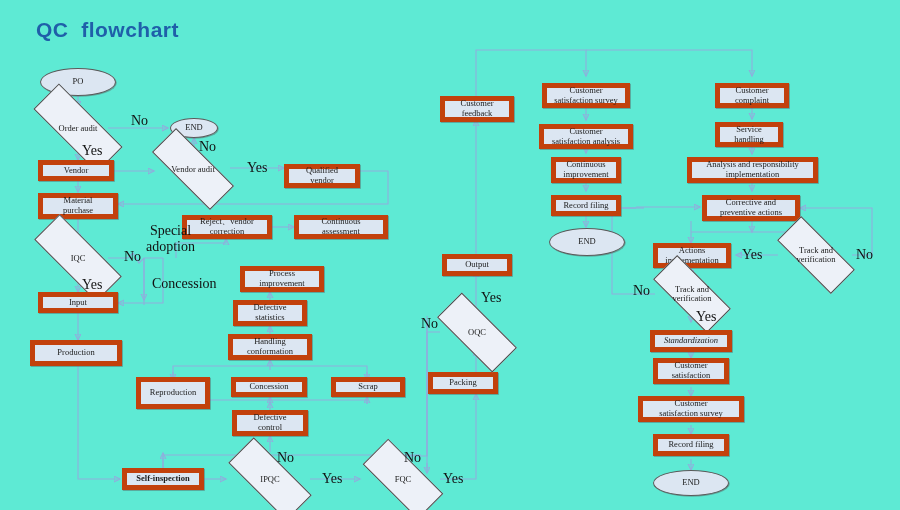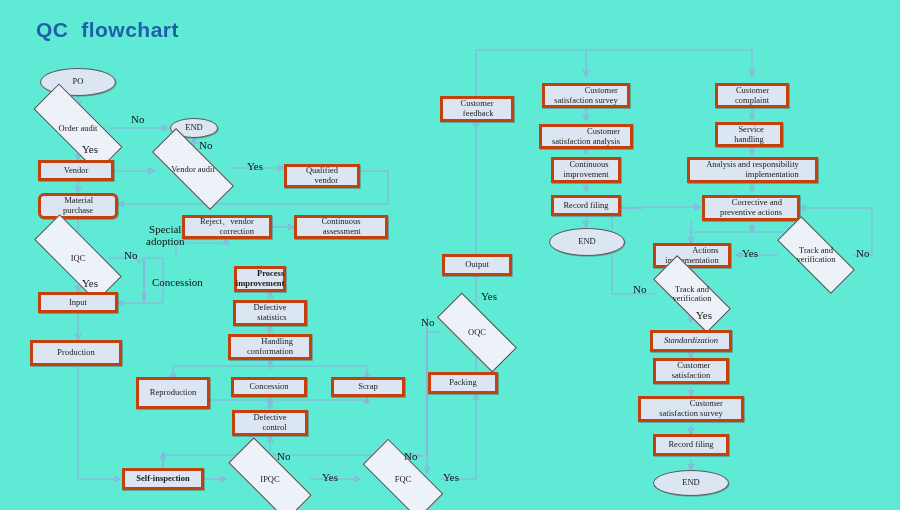--- a/index.html
+++ b/index.html
@@ -17,29 +17,29 @@
     font-size:21px;
     color:#1F5FA9;
     letter-spacing:0.5px;
     white-space:pre;
   }
   
   .node{
     position:absolute;
     box-sizing:border-box;
     display:flex;align-items:center;justify-content:center;
-    text-align:right;
+    text-align:center;
     color:#1a1a1a;
     font-size:8.5px;
     line-height:1.12;
     padding:1px 2px;
   }
   .rect{
     background:#DCE6F2;
-    border:3px solid #c2410c;
+    border:5px solid #c2410c;
     box-shadow:0.8px 0.8px 0 rgba(90,90,90,0.55);
   }
   .oval{
     background:#DCE6F2;
     border:1px solid #5A5A5A;
     border-radius:50%/50%;
     box-shadow:0.8px 0.8px 0 rgba(90,90,90,0.45);
   }
   .diamond-wrap{position:absolute;}
   .diamond-wrap .dia{
@@ -51,21 +51,21 @@
   }
   .diamond-wrap .dlabel{
     position:absolute;left:0;top:0;width:100%;height:100%;
     display:flex;align-items:center;justify-content:center;
     text-align:center;font-size:8.5px;line-height:1.05;color:#1a1a1a;
     z-index:2;
   }
   
   .elabel{
     position:absolute;
-    font-size:11px;
+    font-size:14px;
     color:#111;
     white-space:nowrap;
   }
   svg.wires{position:absolute;left:0;top:0;width:900px;height:510px;overflow:visible;}
   svg.wires line, svg.wires path, svg.wires polyline{
     stroke:#8FAEDC;fill:none;
   }
 </style>
 </head>
 <body>
@@ -186,39 +186,39 @@
   <div class="node rect" style="left:38px;top:160px;width:76px;height:21px;">Vendor</div>
 
   <div class="diamond-wrap" style="left:152px;top:152px;width:82px;height:34px;">
     <div class="dia"></div>
     <div class="dlabel">Vendor audit</div>
   </div>
 
   <div class="node rect" style="left:284px;top:164px;width:76px;height:24px;white-space:pre-line;">Qualified
 vendor</div>
 
-  <div class="node rect" style="left:38px;top:193px;width:80px;height:26px;white-space:pre-line;border-radius:6px;">Material
+  <div class="node rect" style="left:38px;top:193px;width:80px;height:26px;white-space:pre-line;">Material
 purchase</div>
 
   <div class="node rect" style="left:182px;top:215px;width:90px;height:24px;white-space:pre-line;">Reject、vendor
 correction</div>
 
   <div class="node rect" style="left:294px;top:215px;width:94px;height:24px;white-space:pre-line;">Continuous
 assessment</div>
 
   <div class="diamond-wrap" style="left:34px;top:240px;width:88px;height:36px;">
     <div class="dia"></div>
     <div class="dlabel">IQC</div>
   </div>
 
   <div class="node rect" style="left:38px;top:292px;width:80px;height:21px;">Input</div>
 
   <div class="node rect" style="left:30px;top:340px;width:92px;height:26px;">Production</div>
 
-  <div class="node rect" style="left:234px;top:266px;width:52px;height:26px;white-space:pre-line;font-weight:bold;">Process
+  <div class="node rect" style="left:240px;top:266px;width:84px;height:26px;white-space:pre-line;">Process
 improvement</div>
 
   <div class="node rect" style="left:233px;top:300px;width:74px;height:26px;white-space:pre-line;">Defective
 statistics</div>
 
   <div class="node rect" style="left:228px;top:334px;width:84px;height:26px;white-space:pre-line;">Handling
 conformation</div>
 
   <div class="node rect" style="left:136px;top:377px;width:74px;height:32px;">Reproduction</div>
 

